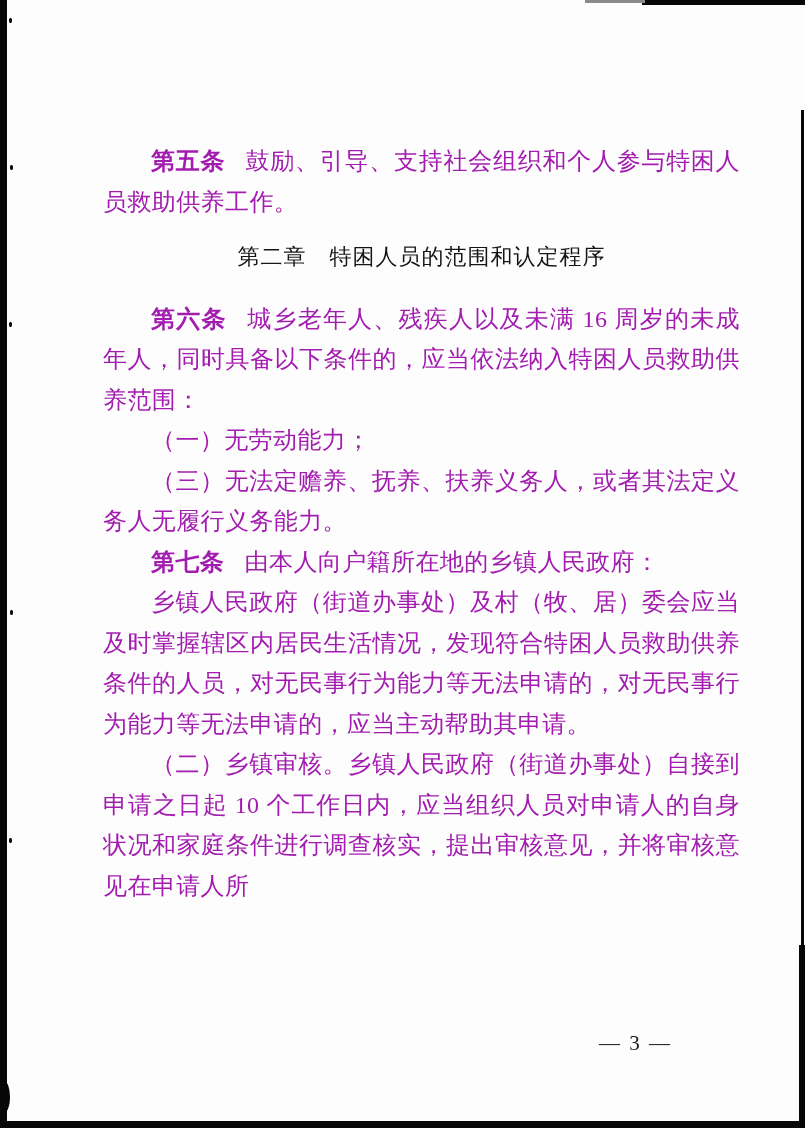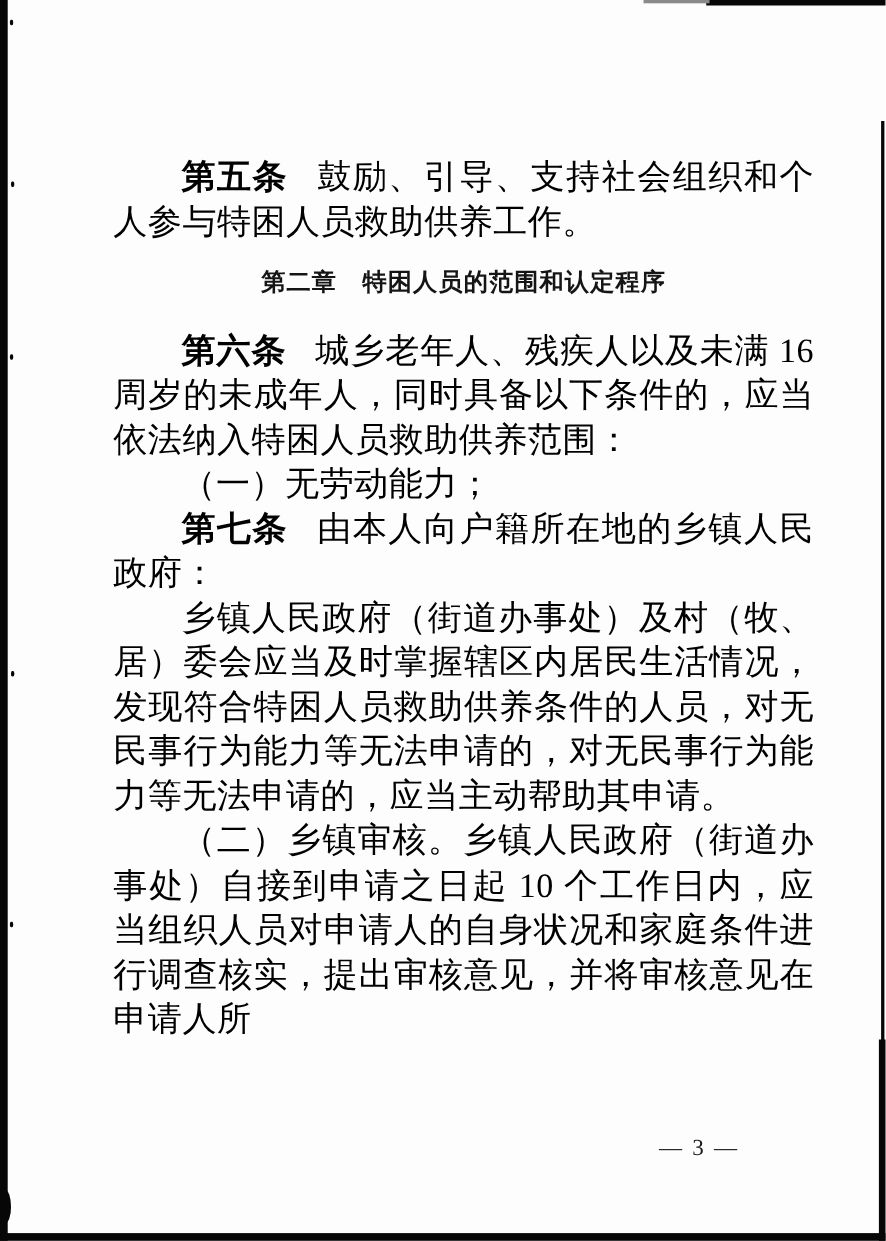--- a/index.html
+++ b/index.html
@@ -17,36 +17,36 @@
     color: #1b1b1b;
   }
   
   .textblock {
     position: absolute;
     left: 103px; top: 141px;
     width: 637px;
   }
   p.para {
     margin: 0;
-    font-size: 31px;
+    font-size: 24px;
     line-height: 40.5px;
     letter-spacing: 0.4px;
     text-align: justify;
     text-indent: 2em;
-    color: #000000;
+    color: #a21caf;
   }
   .article-label {
     font-weight: bold;
     margin-right: 0.85em;
   }
   h2.chapter {
     margin: 15px 0 21px 0;
     font-size: 22px;
     line-height: 40.5px;
-    font-weight: bold;
+    font-weight: normal;
     letter-spacing: 1px;
     text-align: center;
     text-indent: 0;
     color: #151515;
   }
   .footer-pagenum {
     position: absolute;
     left: 599px; top: 1031px;
     font-size: 21px;
     letter-spacing: 2px;
@@ -73,20 +73,21 @@
 
     <p class="para"><span class="article-label">第五条</span><span>鼓励、引导、支持社会组织和个人参与特困人员救助供养工作。</span></p>
 
     <h2 class="chapter">第二章　特困人员的范围和认定程序</h2>
 
     <p class="para"><span class="article-label">第六条</span><span>城乡老年人、残疾人以及未满 16 周岁的未成年人，同时具备以下条件的，应当依法纳入特困人员救助供养范围：</span></p>
 
     <p class="para">（一）无劳动能力；</p>
 
 
+    <p class="para">（三）无法定赡养、抚养、扶养义务人，或者其法定义务人无履行义务能力。</p>
 
     <p class="para"><span class="article-label">第七条</span><span>由本人向户籍所在地的乡镇人民政府：</span></p>
 
 
     <p class="para">乡镇人民政府（街道办事处）及村（牧、居）委会应当及时掌握辖区内居民生活情况，发现符合特困人员救助供养条件的人员，对无民事行为能力等无法申请的，对无民事行为能力等无法申请的，应当主动帮助其申请。</p>
 
     <p class="para">（二）乡镇审核。乡镇人民政府（街道办事处）自接到申请之日起 10 个工作日内，应当组织人员对申请人的自身状况和家庭条件进行调查核实，提出审核意见，并将审核意见在申请人所</p>
 
   </div>
 

